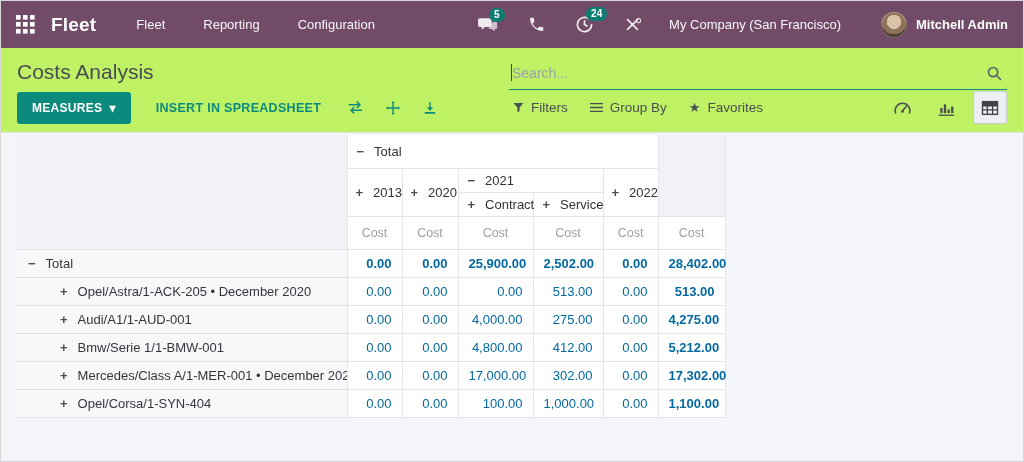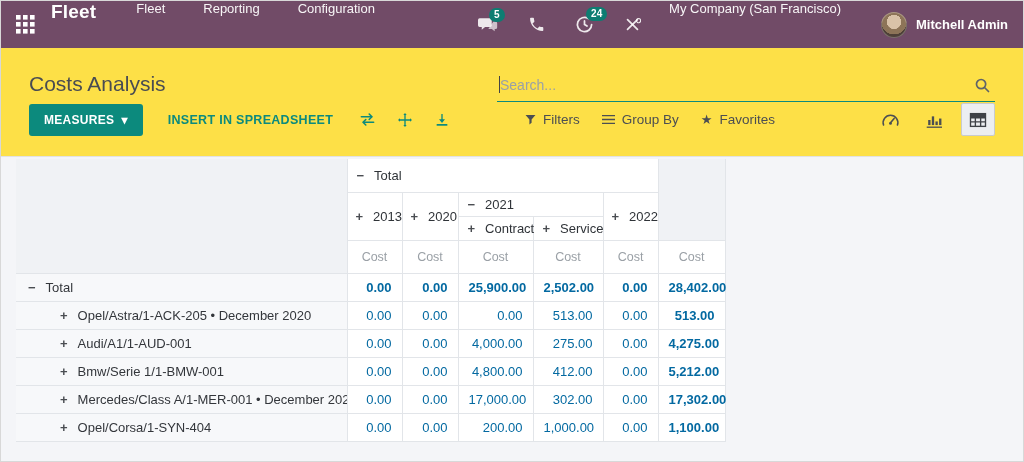--- a/index.html
+++ b/index.html
@@ -1,38 +1,38 @@
 <!DOCTYPE html>
 <html><head>
 <meta charset="utf-8">
 <style>
   * { margin:0; padding:0; box-sizing:border-box; }
   html,body { width:1024px; height:462px; }
   body { font-family:"Liberation Sans", sans-serif; background:#fff; overflow:hidden; }
   .app { width:1024px; height:462px; border:1px solid #d8d8d8; display:flex; flex-direction:column; background:#fff; }
 
   
-  .navbar { height:47px; flex:0 0 47px; background:#714B67; display:flex; padding:0 15px; color:#fff; }
+  .navbar { height:47px; flex:0 0 47px; background:#714B67; display:flex; align-items:center; padding:0 15px; color:#fff; }
   .apps-btn { margin-right:16px; display:flex; align-items:center; cursor:pointer; }
   .brand { font-size:19px; font-weight:700; letter-spacing:.2px; margin-right:40px; }
   .nav-menu { display:flex; gap:38px; font-size:13px; color:rgba(255,255,255,.95); }
   .nav-menu span { cursor:pointer; }
   .nav-spacer { flex:1; }
   .sys-icons { display:flex; align-items:center; gap:30px; margin-right:28px; }
   .sys-icon { position:relative; display:flex; align-items:center; color:rgba(255,255,255,.88); cursor:pointer; }
   .badge { position:absolute; top:-8px; left:11px; background:#0d7d72; color:#fff; font-size:10px; font-weight:700;
            border-radius:10px; padding:2px 5px; line-height:1; min-width:8px; text-align:center; }
   .company { font-size:13px; color:rgba(255,255,255,.95); margin-right:40px; cursor:pointer; }
   .user { display:flex; align-items:center; gap:9px; font-size:13px; cursor:pointer;font-weight:bold; }
   .avatar { width:26px; height:26px; border-radius:50%;
             background:radial-gradient(circle at 50% 38%, #d9c2a8 0 34%, #8d7458 35% 60%, #4e4038 61% 100%);
             box-shadow:inset 0 0 0 1px rgba(255,255,255,.25); }
 
   
-  .panel { background:#fde047; border-bottom:1px solid #e2e2e2; padding:12px; }
+  .panel { background:#bef264; border-bottom:1px solid #e2e2e2; padding:0; }
   .panel-top { display:flex; justify-content:space-between; align-items:flex-start; padding:12px 16px 2px 16px; height:44px; }
   .page-title { font-size:21px; color:#494c52; font-weight:400; }
   .search-box { width:498px; position:relative; border-bottom:1px solid #0c8a7d; padding:4px 28px 7px 3px; }
   .search-box input { width:100%; border:none; outline:none; font-size:14px; color:#333; background:transparent;
                       font-family:Liberation Sans, sans-serif; }
   .search-box input::placeholder { color:#9aa0a6; }
   .search-caret { position:absolute; left:2px; top:4px; width:1px; height:17px; background:#444; }
   .search-mag { position:absolute; right:4px; top:5px; color:#5f6368; }
   .panel-controls { display:flex; align-items:center; padding:4px 16px 13px 16px; height:40px; }
   .c-left { width:496px; display:flex; align-items:center; }
@@ -347,21 +347,21 @@
           <td class="num">302.00</td>
           <td class="num">0.00</td>
           <td class="num strong">17,302.00</td>
         </tr>
         <tr>
           <td class="rowlabel lvl1">
             <span class="pm">+</span><span>Opel/Corsa/1-SYN-404</span>
           </td>
           <td class="num">0.00</td>
           <td class="num">0.00</td>
-          <td class="num">200.00</td>
+          <td class="num">100.00</td>
           <td class="num">1,000.00</td>
           <td class="num">0.00</td>
           <td class="num strong">1,100.00</td>
         </tr>
       </tbody>
     </table>
   </div>
 </div>
 
 </body></html>

